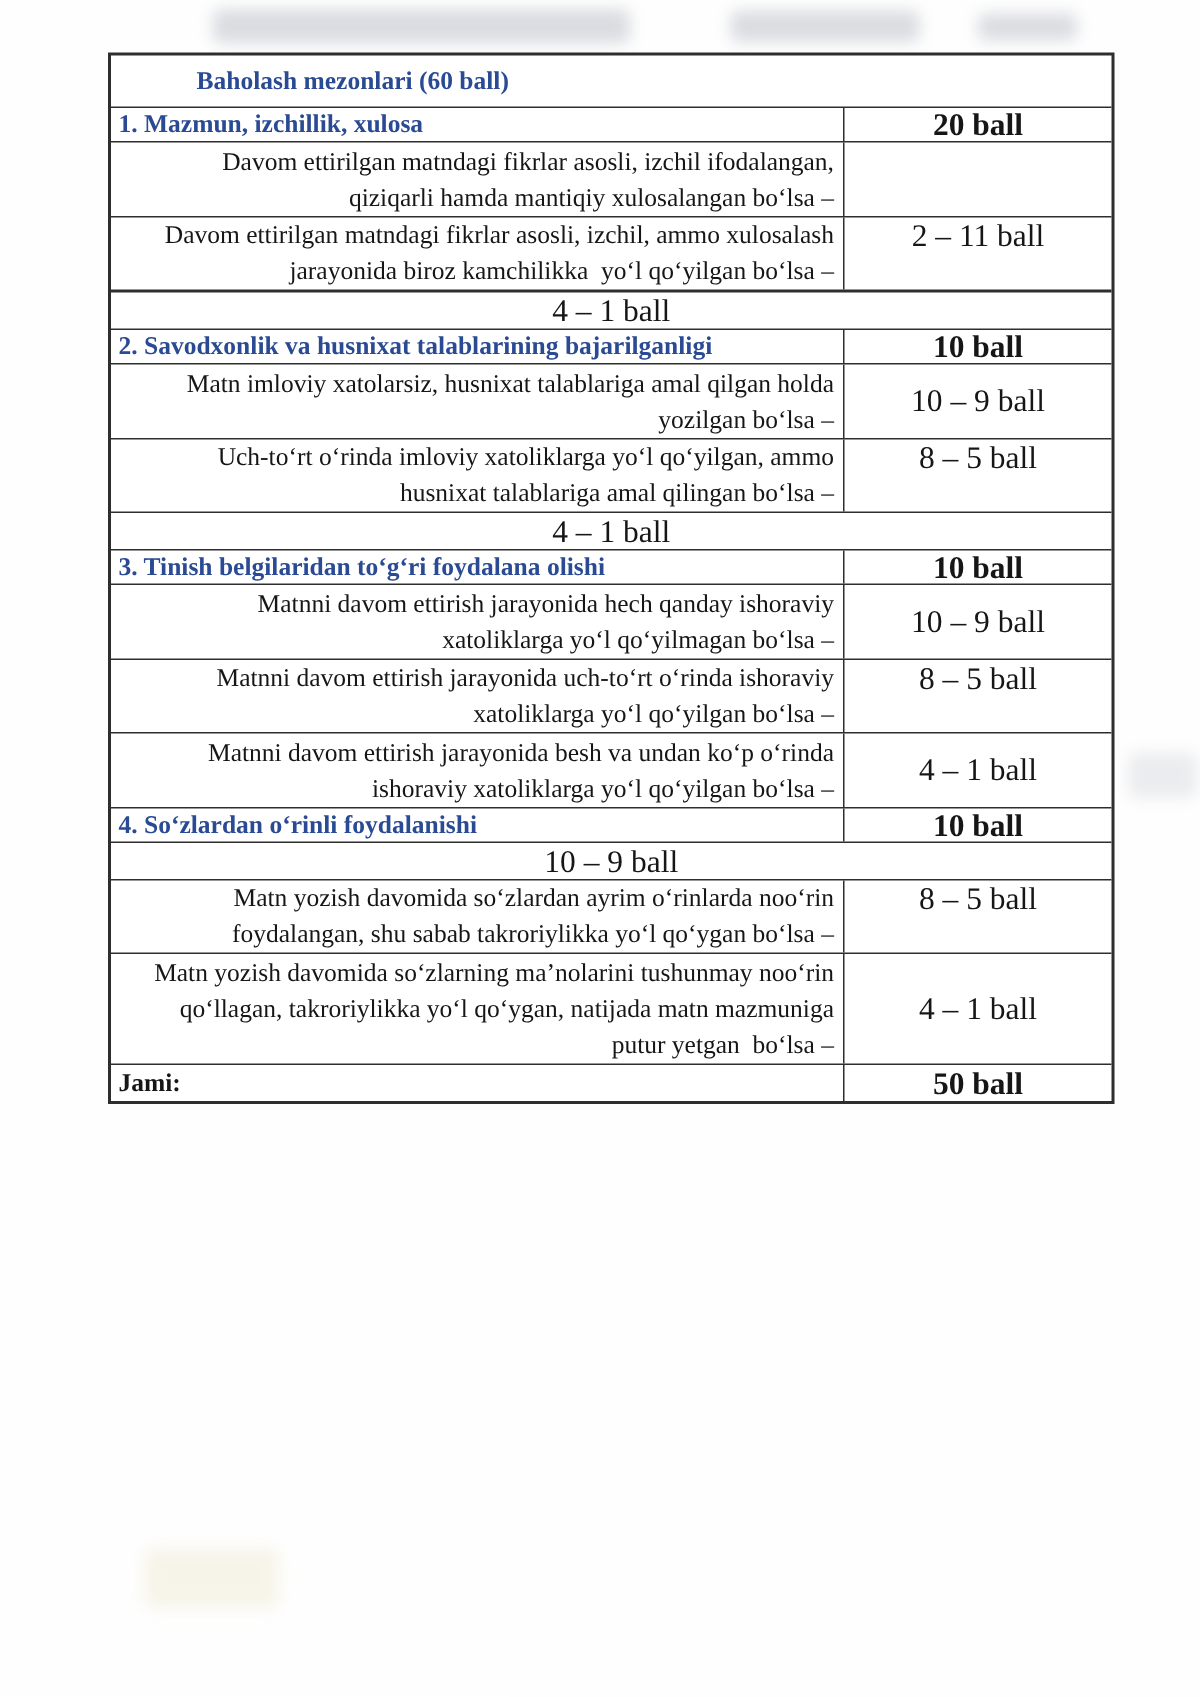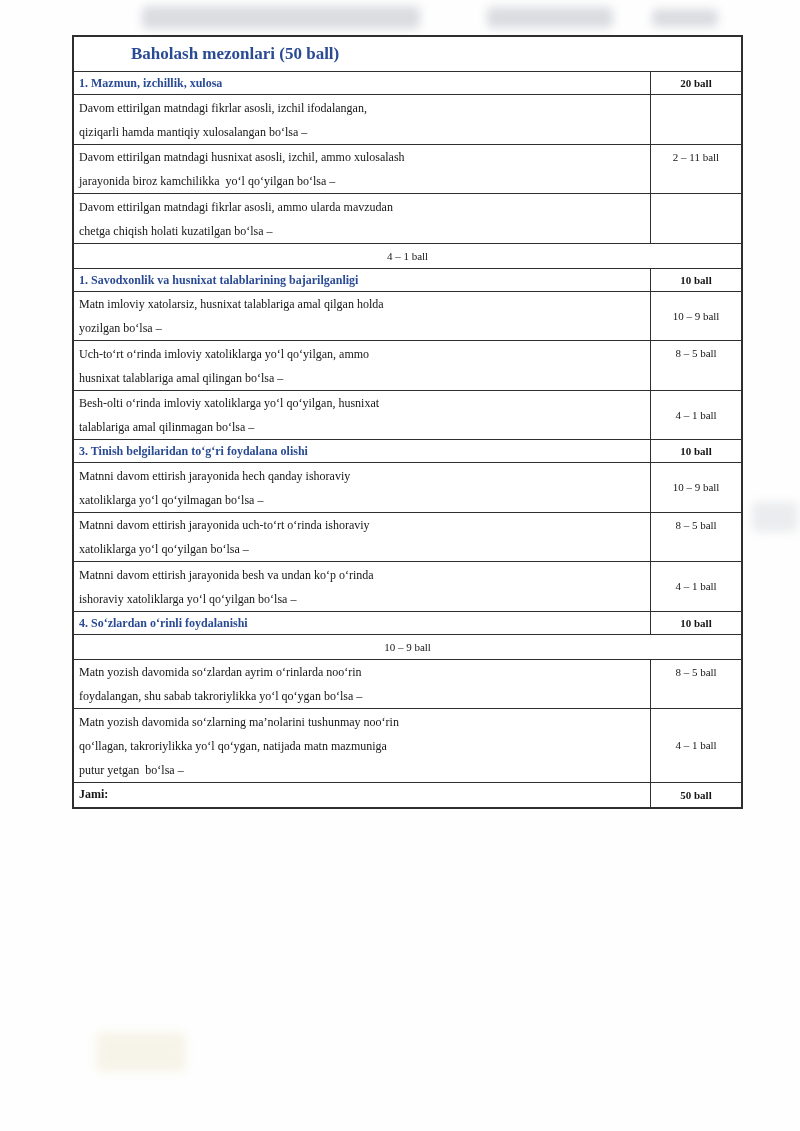--- a/index.html
+++ b/index.html
@@ -46,114 +46,110 @@
   .caption-row { height: 34px; align-items: center; }
   .caption {
     padding-left: 57px;
     font-weight: bold;
     font-size: 17px;
     color: var(--heading-blue);
   }
 
   .td { min-width: 0; }
   .td.text {
-    width: 577px;
+    width: 489px;
     border-right: 1.5px solid var(--border-color);
     padding: 0 6px 0 5px;
     white-space: pre-wrap;
-    font-size: 12px;
+    font-size: 17px;
     line-height: 24px;
   }
   .td.score {
     flex: 1;
     display: flex;
     align-items: center;
     justify-content: center;
-    font-size: 11px;
+    font-size: 21px;
     line-height: 24px;
     text-align: left;
   }
 
   .section { height: 23px; }
   .section .td.text {
     color: var(--heading-blue);
     font-weight: bold;
     line-height: 22px;
   }
   .section .td.score { font-weight: bold; }
 
-  .item .td.text { padding-top: 0.5px; }
+  .item .td.text { padding-top: 0.5px; text-align: right; }
   .vtop .td.score { align-items: flex-start; }
 
   .total { height: 25px; }
   .total .td.text { font-weight: bold; line-height: 23px; }
   .total .td.score { font-weight: bold; }
 </style>
 </head>
 <body>
 
 <div class="page">
 
   <div class="artifact a1"></div>
   <div class="artifact a2"></div>
   <div class="artifact a3"></div>
   <div class="artifact a4"></div>
   <div class="artifact a5"></div>
 
   <div class="rubric">
 
     <div class="tr caption-row">
-      <div class="caption">Baholash mezonlari (50 ball)</div>
+      <div class="caption">Baholash mezonlari (60 ball)</div>
     </div>
 
     <div class="tr section">
       <div class="td text">1. Mazmun, izchillik, xulosa</div>
       <div class="td score">20 ball</div>
     </div>
 
     <div class="tr item">
       <div class="td text">Davom ettirilgan matndagi fikrlar asosli, izchil ifodalangan,
 qiziqarli hamda mantiqiy xulosalangan bo‘lsa –</div>
     </div>
 
     <div class="tr item vtop">
-      <div class="td text">Davom ettirilgan matndagi husnixat asosli, izchil, ammo xulosalash
+      <div class="td text">Davom ettirilgan matndagi fikrlar asosli, izchil, ammo xulosalash
 jarayonida biroz kamchilikka  yo‘l qo‘yilgan bo‘lsa –</div>
       <div class="td score">2 – 11 ball</div>
     </div>
 
     <div class="tr item">
-      <div class="td text">Davom ettirilgan matndagi fikrlar asosli, ammo ularda mavzudan
-chetga chiqish holati kuzatilgan bo‘lsa –</div>
-    </div>
-
-    <div class="tr item">
-      <div class="td score">4 – 1 ball</div>
-    </div>
-
-    <div class="tr section">
-      <div class="td text">1. Savodxonlik va husnixat talablarining bajarilganligi</div>
+    </div>
+
+    <div class="tr item">
+      <div class="td score">4 – 1 ball</div>
+    </div>
+
+    <div class="tr section">
+      <div class="td text">2. Savodxonlik va husnixat talablarining bajarilganligi</div>
       <div class="td score">10 ball</div>
     </div>
 
     <div class="tr item">
       <div class="td text">Matn imloviy xatolarsiz, husnixat talablariga amal qilgan holda
 yozilgan bo‘lsa –</div>
       <div class="td score">10 – 9 ball</div>
     </div>
 
     <div class="tr item vtop">
       <div class="td text">Uch-to‘rt o‘rinda imloviy xatoliklarga yo‘l qo‘yilgan, ammo
 husnixat talablariga amal qilingan bo‘lsa –</div>
       <div class="td score">8 – 5 ball</div>
     </div>
 
     <div class="tr item">
-      <div class="td text">Besh-olti o‘rinda imloviy xatoliklarga yo‘l qo‘yilgan, husnixat
-talablariga amal qilinmagan bo‘lsa –</div>
       <div class="td score">4 – 1 ball</div>
     </div>
 
     <div class="tr section">
       <div class="td text">3. Tinish belgilaridan to‘g‘ri foydalana olishi</div>
       <div class="td score">10 ball</div>
     </div>
 
     <div class="tr item">
       <div class="td text">Matnni davom ettirish jarayonida hech qanday ishoraviy

